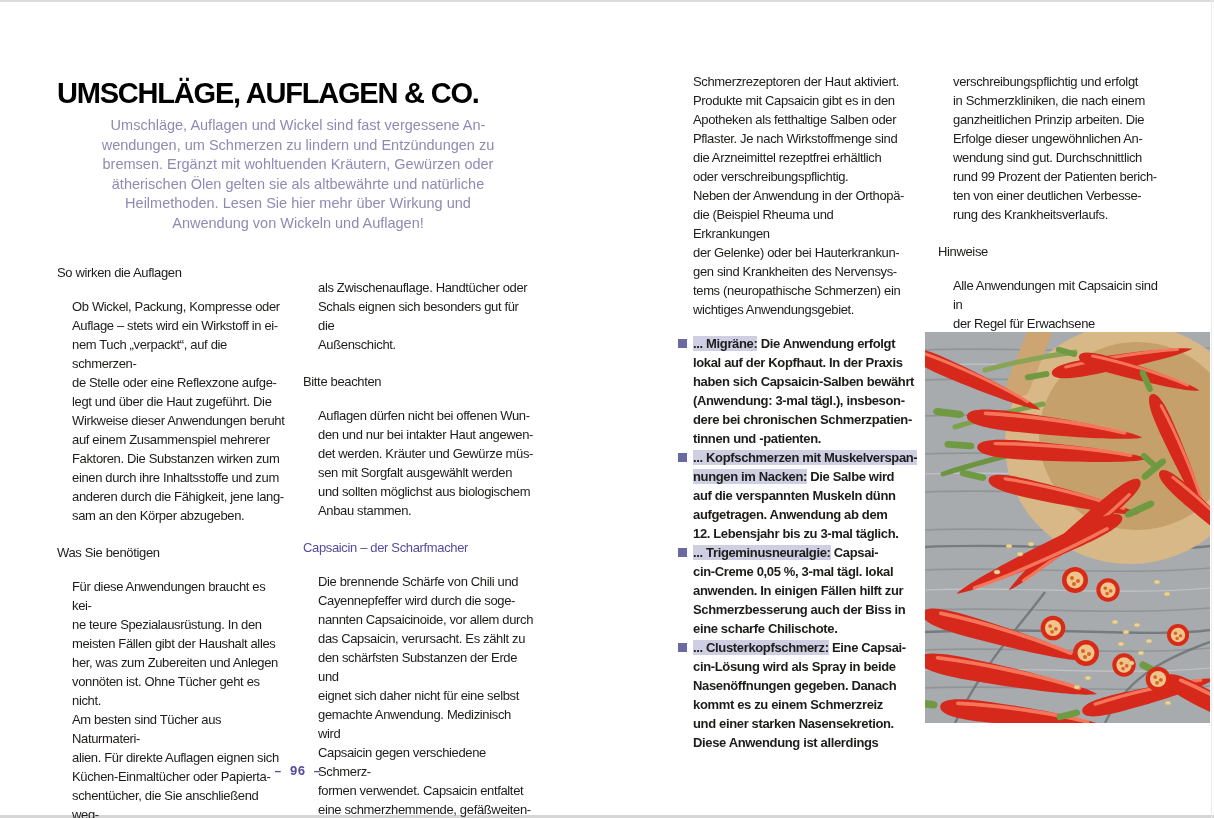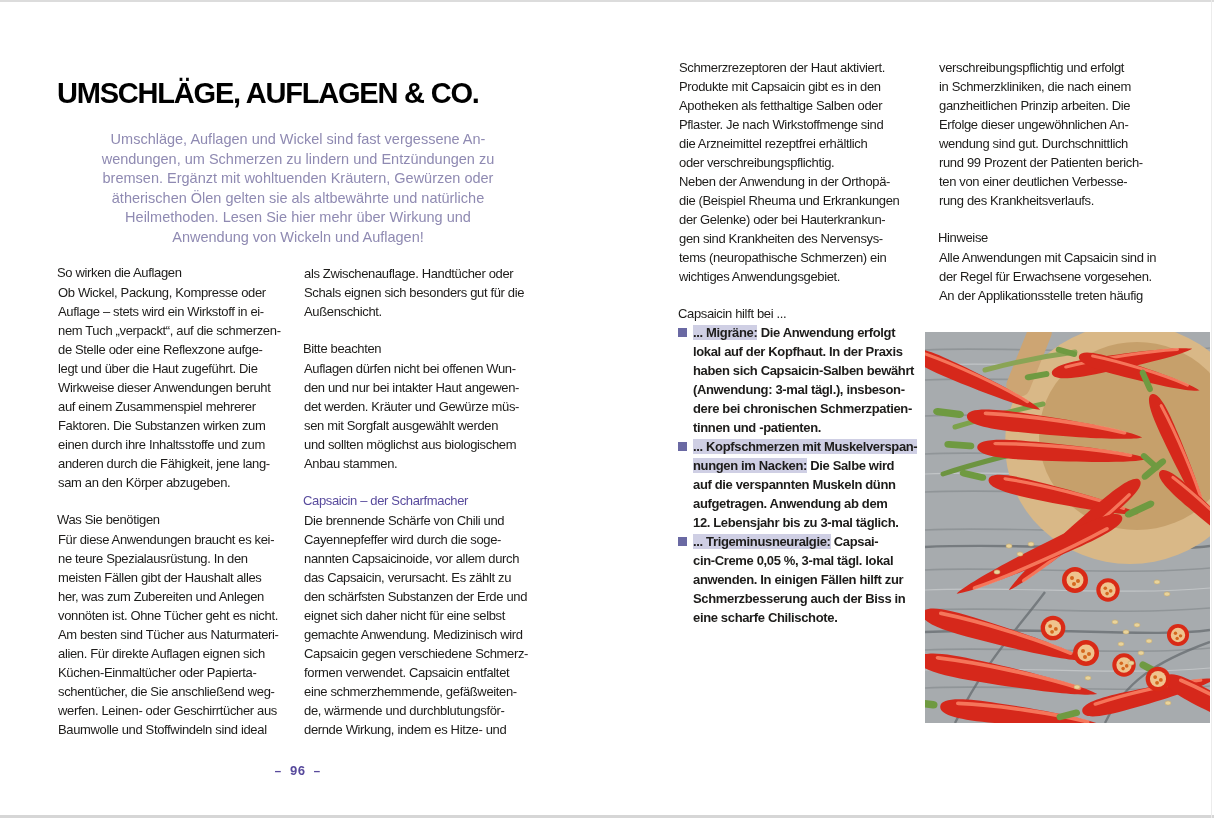--- a/index.html
+++ b/index.html
@@ -4,25 +4,25 @@
 <style>
   html,body{margin:0;padding:0;background:#ffffff;}
   #page{position:relative;width:1214px;height:818px;background:#ffffff;overflow:hidden;
         font-family:"Liberation Sans","DejaVu Sans",sans-serif;color:#1d1c1a;}
   .hairline-top{position:absolute;left:0;top:0;width:1214px;height:2px;background:#dcdcdc;}
   .hairline-bottom{position:absolute;left:0;top:815px;width:1214px;height:3px;background:#d6d6d6;}
   .hairline-right{position:absolute;left:1211px;top:0;width:1px;height:818px;background:#ececec;}
 
   .chapter-title{position:absolute;left:57px;top:58px;width:490px;
     font-size:29px;font-weight:bold;letter-spacing:-1.2px;color:#000000;white-space:nowrap;}
-  .intro{position:absolute;left:58px;top:130px;width:480px;text-align:center;
+  .intro{position:absolute;left:58px;top:116px;width:480px;text-align:center;
     font-size:14.5px;line-height:19.5px;color:#8f8ab2;white-space:pre-line;}
 
   .col{position:absolute;font-size:13px;line-height:19px;letter-spacing:-0.35px;}
-  .col p{margin:1px;white-space:pre-line;}
+  .col p{margin:15px;white-space:pre-line;}
   .col h3{margin:18px 0 0 0;font-size:13px;line-height:19px;font-weight:normal;color:#1d1c1a;}
   .col h3.first{margin-top:0;}
   .col h3.purple{color:#584a9c;}
 
   #l-col1{left:57px;top:263px;width:246px;}
   #l-col2{left:303px;top:263px;width:246px;}
   #r-col1{left:678px;top:57px;width:250px;}
   #r-col2{left:938px;top:57px;width:240px;}
 
   ul.bullets{list-style:none;margin:0;padding:0;}
@@ -115,21 +115,20 @@
 Apotheken als fetthaltige Salben oder
 Pflaster. Je nach Wirkstoffmenge sind
 die Arzneimittel rezeptfrei erhältlich
 oder verschreibungspflichtig.
 Neben der Anwendung in der Orthopä-
 die (Beispiel Rheuma und Erkrankungen
 der Gelenke) oder bei Hauterkrankun-
 gen sind Krankheiten des Nervensys-
 tems (neuropathische Schmerzen) ein
 wichtiges Anwendungsgebiet.</p>
-    <h3>Capsaicin hilft bei ...</h3>
     <ul class="bullets">
       <li>
         <span class="sq"></span>
         <div class="btext"><span class="hl">... Migräne:</span><span> Die Anwendung erfolgt
 lokal auf der Kopfhaut. In der Praxis
 haben sich Capsaicin-Salben bewährt
 (Anwendung: 3-mal tägl.), insbeson-
 dere bei chronischen Schmerzpatien-
 tinnen und -patienten.</span></div>
       </li>
@@ -141,20 +140,29 @@
 aufgetragen. Anwendung ab dem
 12. Lebensjahr bis zu 3-mal täglich.</span></div>
       </li>
       <li>
         <span class="sq"></span>
         <div class="btext"><span class="hl">... Trigeminusneuralgie:</span><span> Capsai-
 cin-Creme 0,05 %, 3-mal tägl. lokal
 anwenden. In einigen Fällen hilft zur
 Schmerzbesserung auch der Biss in
 eine scharfe Chilischote.</span></div>
+      </li>
+      <li>
+        <span class="sq"></span>
+        <div class="btext"><span class="hl">... Clusterkopfschmerz:</span><span> Eine Capsai-
+cin-Lösung wird als Spray in beide
+Nasenöffnungen gegeben. Danach
+kommt es zu einem Schmerzreiz
+und einer starken Nasensekretion.
+Diese Anwendung ist allerdings</span></div>
       </li>
     </ul>
   </div>
 
   <div class="col" id="r-col2">
     <p>verschreibungspflichtig und erfolgt
 in Schmerzkliniken, die nach einem
 ganzheitlichen Prinzip arbeiten. Die
 Erfolge dieser ungewöhnlichen An-
 wendung sind gut. Durchschnittlich

